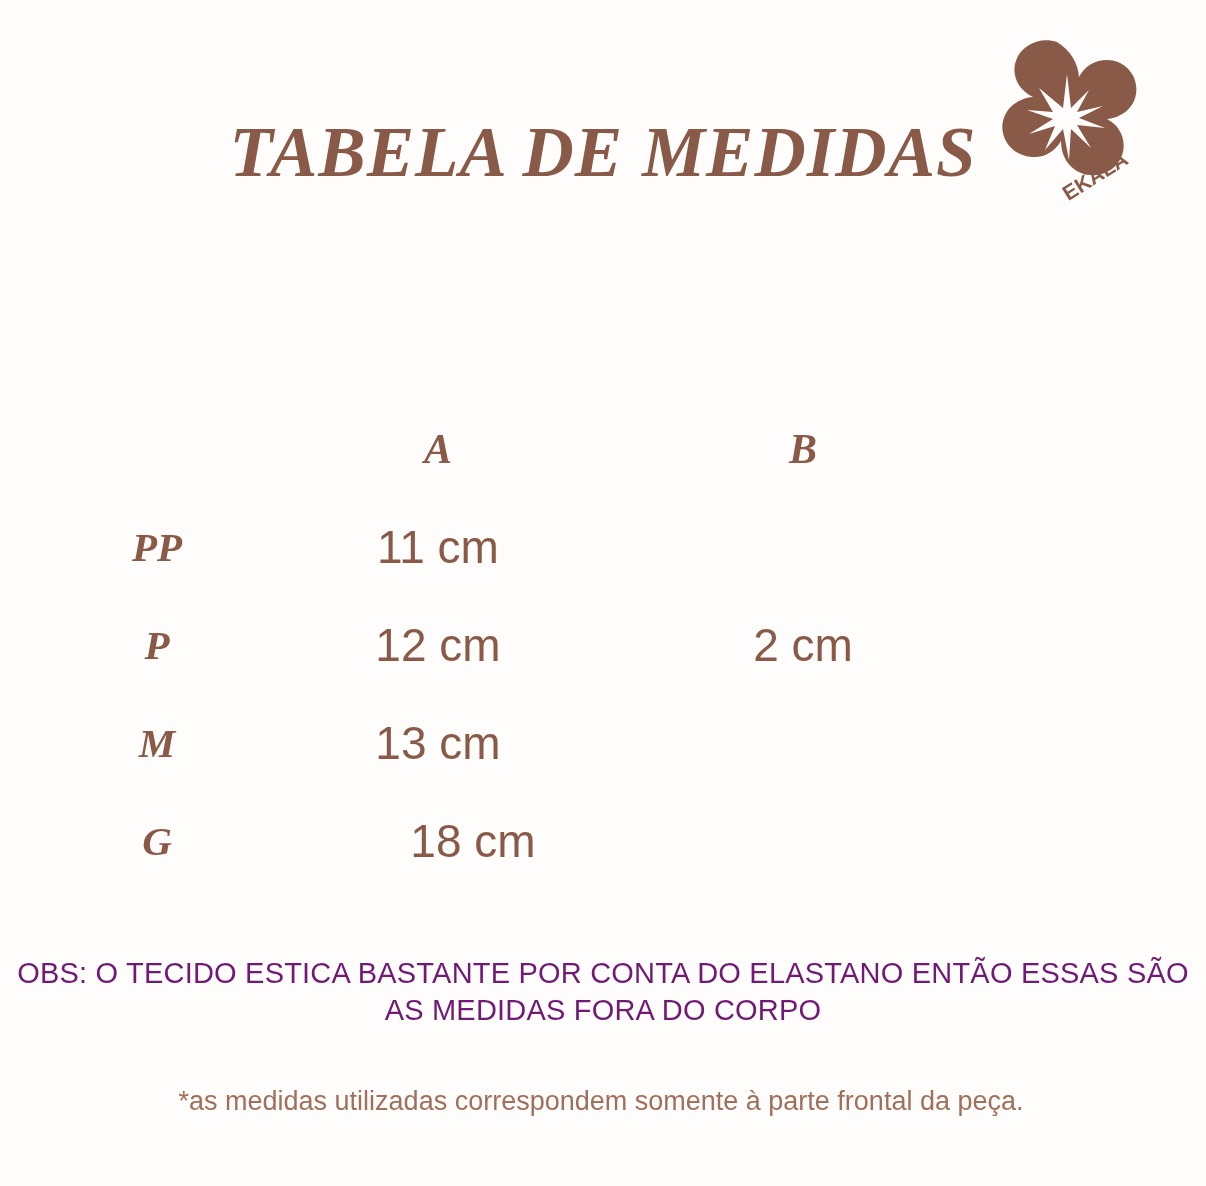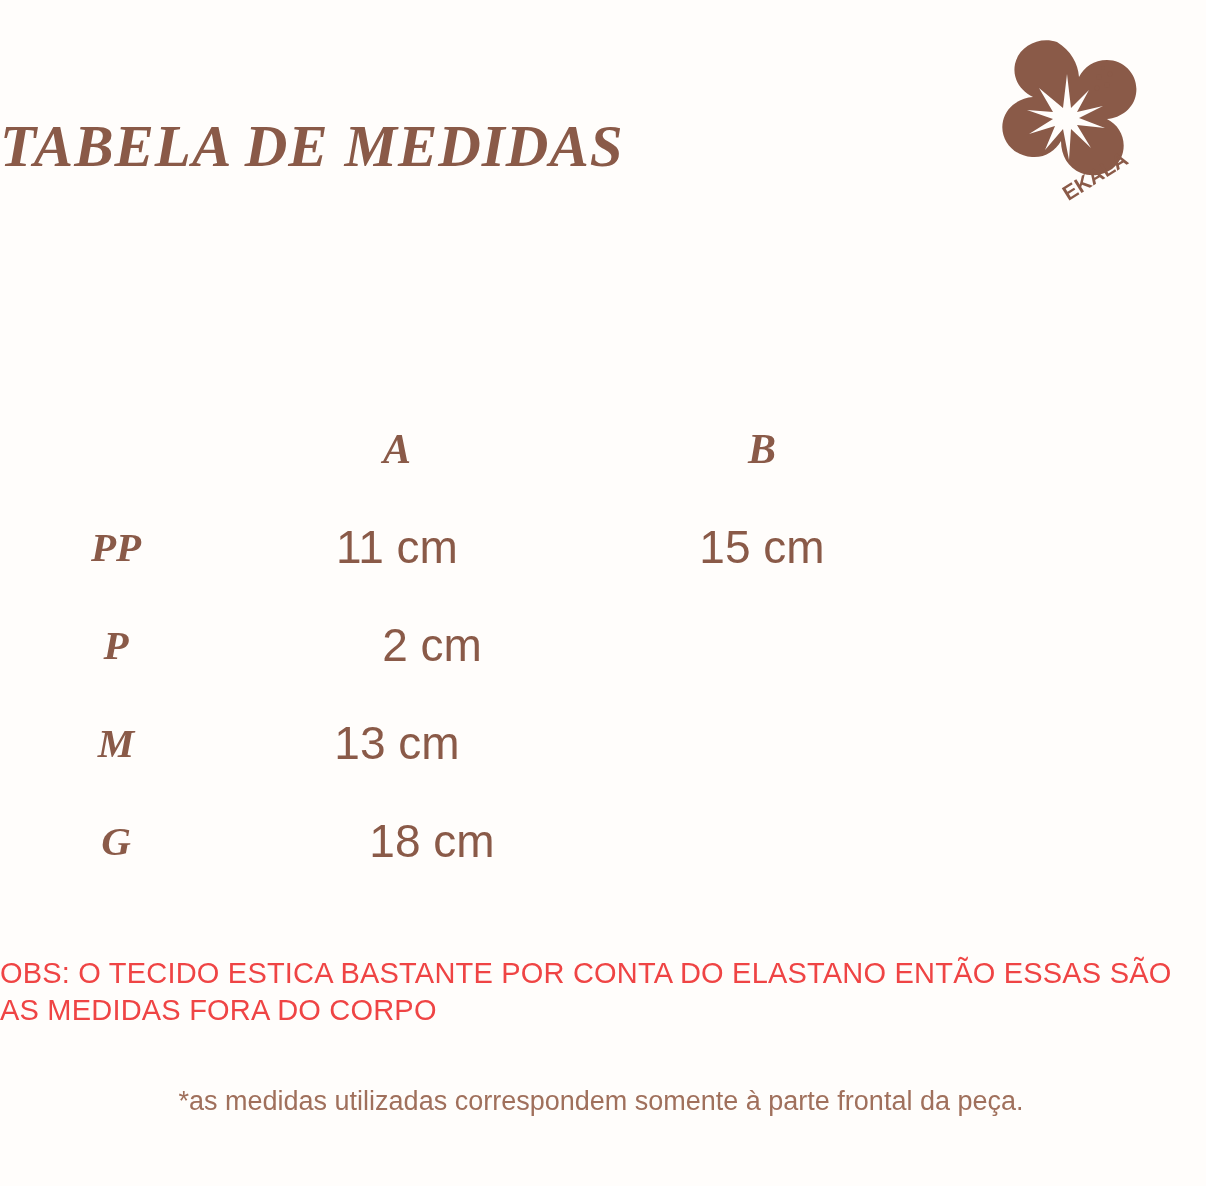--- a/index.html
+++ b/index.html
@@ -31,24 +31,25 @@
     height: 175px;
   }
   .logo svg { display: block; }
 
   
   .title {
     position: absolute;
     top: 112px;
     left: 0;
     width: 1206px;
+    text-align: center;
     font-family: "Liberation Serif", serif;
     font-weight: bold;
     font-style: italic;
-    font-size: 59px;
+    font-size: 71px;
     letter-spacing: 1px;
     color: #8a5a48;
   }
   .subtitle {
     position: absolute;
     top: 232px;
     left: 0;
     width: 1206px;
     text-align: center;
     font-family: "Liberation Serif", serif;
@@ -74,20 +75,21 @@
   .data-row { height: 98px; }
 
   .c-size {
     width: 232px;
     text-align: center;
     font-family: "Liberation Serif", serif;
     font-weight: bold;
     font-style: italic;
     font-size: 41px;
     color: #8a5a48;
+    padding-left: 41px;
   }
   .c-val {
     width: 330px;
     text-align: center;
     font-size: 46px;
     color: #8a5a48;
     font-family: "Liberation Sans", sans-serif;
   }
   .c-val.second { width: 400px; }
 
@@ -98,23 +100,24 @@
     font-size: 42px;
     color: #8a5a48;
   }
 
   
   .note-obs {
     position: absolute;
     top: 955px;
     left: 0;
     width: 1206px;
+    text-align: center;
     font-size: 29px;
     line-height: 1.28;
-    color: #ef4444;
+    color: #701a75;
     letter-spacing: 0.2px;
   }
   .note-small {
     position: absolute;
     top: 1083px;
     left: 0;
     width: 1202px;
     text-align: center;
     font-size: 27px;
     line-height: 1.35;
@@ -153,25 +156,25 @@
 
     <div class="row head-row">
       <div class="c-size"></div>
       <div class="c-val c-head">A</div>
       <div class="c-val second c-head">B</div>
     </div>
 
     <div class="row data-row">
       <div class="c-size">PP</div>
       <div class="c-val">11 cm</div>
-      <div class="c-val second">15 cm</div>
     </div>
 
     <div class="row data-row">
       <div class="c-size">P</div>
+      <div class="c-val">12 cm</div>
       <div class="c-val second">2 cm</div>
     </div>
 
     <div class="row data-row">
       <div class="c-size">M</div>
       <div class="c-val">13 cm</div>
     </div>
 
     <div class="row data-row">
       <div class="c-size">G</div>

